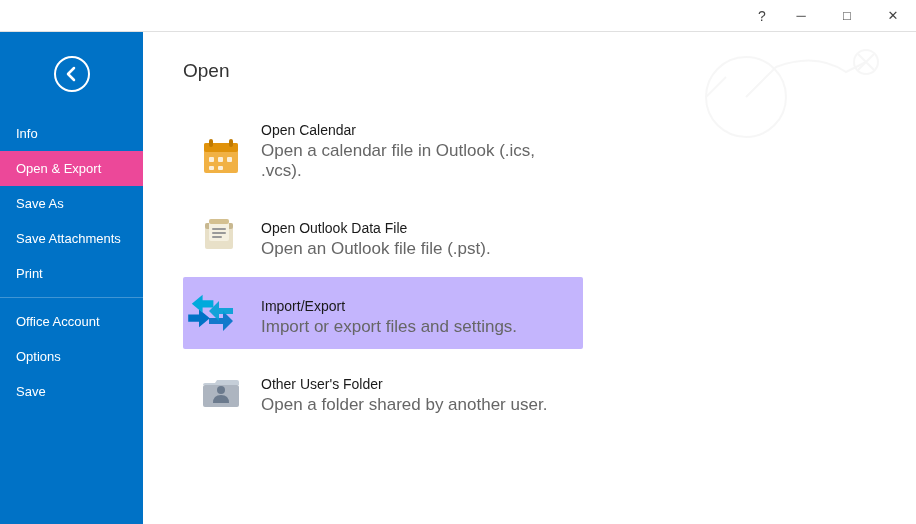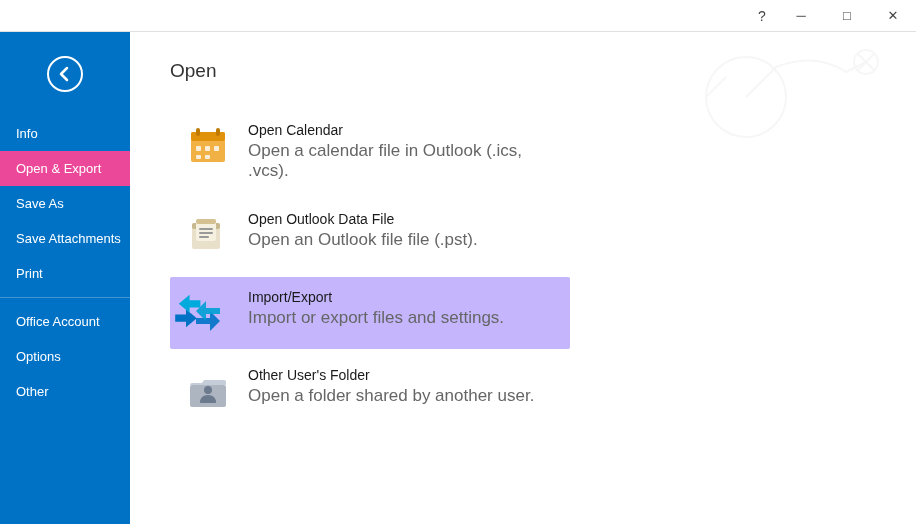--- a/index.html
+++ b/index.html
@@ -54,21 +54,21 @@
 
     
     .app-body {
       display: flex;
       flex: 1;
       overflow: hidden;
     }
 
     
     .sidebar {
-      width: 130px;
+      width: 143px;
       background: #0072c6;
       display: flex;
       flex-direction: column;
       flex-shrink: 0;
       padding-top: 8px;
     }
 
     .back-btn {
       width: 52px;
       height: 52px;
@@ -120,21 +120,21 @@
     .page-title {
       font-size: 19px;
       font-weight: 300;
       color: #333;
       margin-bottom: 28px;
     }
 
     
     .option-item {
       display: flex;
-      align-items: flex-start;
+      align-items: flex-end;
       padding: 12px 14px;
       margin-bottom: 6px;
       cursor: pointer;
       border-radius: 2px;
       max-width: 400px;
     }
     .option-item.selected {
       background: #c4b5fd;
     }
 
@@ -213,21 +213,21 @@
 
     <div class="sidebar-divider"></div>
 
     <div class="sidebar-item">
       <span>Office Account</span>
     </div>
     <div class="sidebar-item">
       <span>Options</span>
     </div>
     <div class="sidebar-item">
-      <span>Other</span>
+      <span>Save</span>
     </div>
   </div>
 
   <div class="main-content" style="position:relative;">
 
     <svg class="bg-decoration" style="position:absolute;right:10px;top:10px;width:220px;height:110px;opacity:0.10;" viewBox="0 0 220 110">
       <circle cx="60" cy="55" r="40" stroke="#aaa" stroke-width="2" fill="none"></circle>
       <path d="M 60 55 L 90 25 Q 130 10 160 30 L 180 20" stroke="#aaa" stroke-width="2" fill="none"></path>
       <circle cx="180" cy="20" r="12" stroke="#aaa" stroke-width="2" fill="none"></circle>
       <path d="M 172 12 L 188 28 M 188 12 L 172 28" stroke="#aaa" stroke-width="2"></path>

